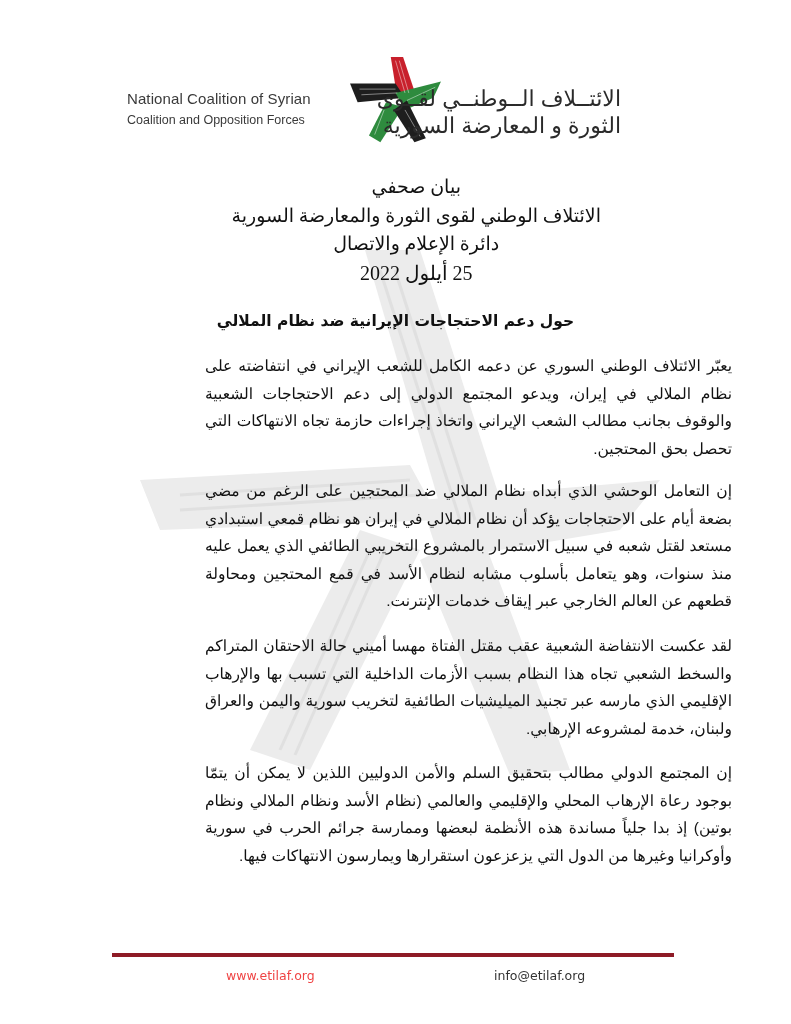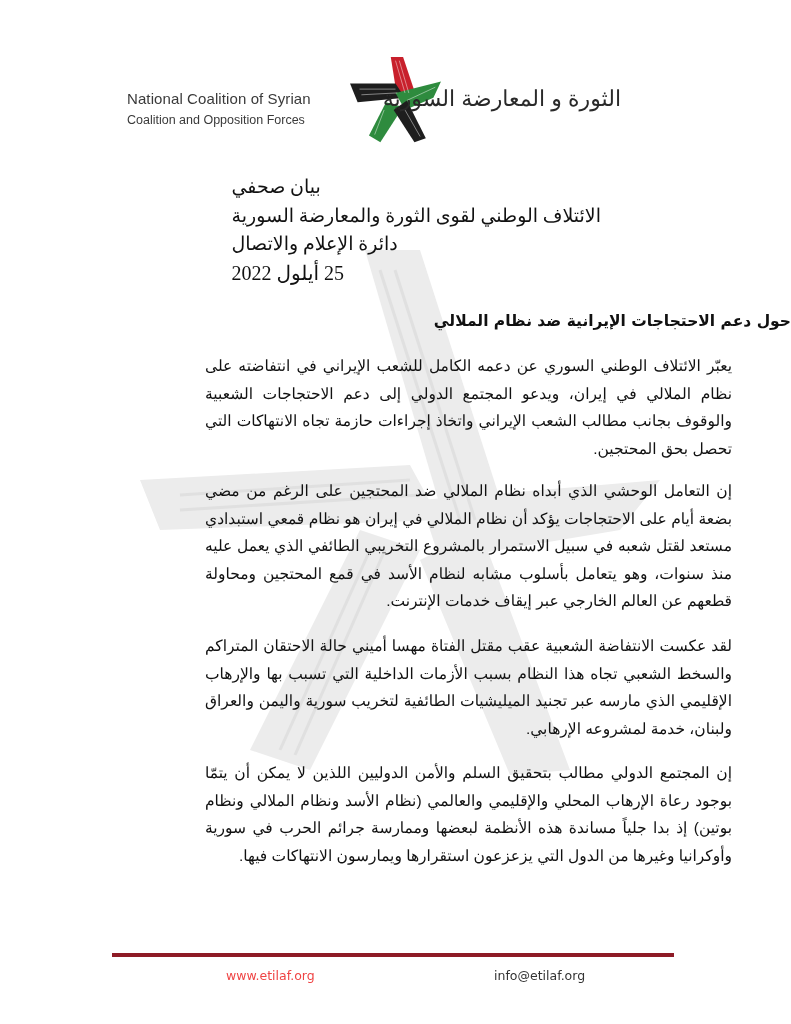--- a/index.html
+++ b/index.html
@@ -8,25 +8,25 @@
     .header { position: absolute; top: 55px; left: 0; width: 753px; height: 90px; }
     .en-name { position: absolute; left: 127px; top: 34px; text-align: left; color: #3a3a3a; }
     .en-line1 { font-size: 15px; letter-spacing: 0.1px; line-height: 20px; }
     .en-line2 { font-size: 12.5px; line-height: 18px; margin-top: 2px; }
     .logo { position: absolute; left: 348px; top: 0px; width: 95px; height: 90px; }
     .ar-name { position: absolute; right: 132px; top: 30px; direction: rtl; text-align: right; color: #2a2a2a; }
     .ar-line1, .ar-line2 { font-size: 22px; line-height: 27px; letter-spacing: 1px; }
 
     .watermark { position: absolute; left: 120px; top: 230px; width: 560px; height: 560px; opacity: 1; }
 
-    .meta { position: absolute; right: 190px; top: 173px; direction: rtl; text-align: left; font-family: "Liberation Serif", serif; font-size: 19px; line-height: 28.5px; color: #111; }
+    .meta { position: absolute; right: 190px; top: 173px; direction: rtl; text-align: center; font-family: "Liberation Serif", serif; font-size: 19px; line-height: 28.5px; color: #111; }
     .meta div { white-space: nowrap; }
     .meta .date { font-size: 20px; }
 
-    .title { position: absolute; left: 0; width: 791px; top: 312px; text-align: right; direction: rtl; font-family: "DejaVu Sans", sans-serif; font-weight: bold; font-size: 15.5px; color: #111; }
+    .title { position: absolute; left: 0; width: 791px; top: 312px; text-align: center; direction: rtl; font-family: "DejaVu Sans", sans-serif; font-weight: bold; font-size: 15.5px; color: #111; }
 
     .body-text { position: absolute; left: 205px; width: 527px; direction: rtl; text-align: justify; text-align-last: right; font-family: "Liberation Sans", sans-serif; font-size: 15.5px; line-height: 27.5px; color: #111; }
     .p1 { top: 352px; }
     .p2 { top: 477px; }
     .p3 { top: 632px; }
     .p4 { top: 759px; }
 
     .footer-rule { position: absolute; left: 112px; width: 562px; top: 953px; height: 4px; background: #8e1b26; }
     .footer-web { position: absolute; left: 226px; top: 968px; font-size: 12.5px; color: #ef4444; font-family: "DejaVu Sans", sans-serif; }
     .footer-mail { position: absolute; left: 494px; top: 968px; font-size: 12.5px; color: #333; font-family: "DejaVu Sans", sans-serif; }
@@ -74,20 +74,21 @@
       <line x1="54" y1="6" x2="64" y2="40"></line>
       <line x1="12" y1="36" x2="50" y2="36"></line>
       <line x1="14" y1="42" x2="52" y2="40"></line>
       <line x1="62" y1="48" x2="92" y2="34"></line>
       <line x1="38" y1="58" x2="28" y2="84"></line>
       <line x1="60" y1="58" x2="76" y2="86"></line>
     </g>
   </svg>
 
   <div class="ar-name">
+    <div class="ar-line1">الائتــلاف الــوطنــي لقــوى</div>
     <div class="ar-line2">الثورة و المعارضة السورية</div>
   </div>
 </div>
 
 <div class="meta">
   <div>بيان صحفي</div>
   <div>الائتلاف الوطني لقوى الثورة والمعارضة السورية</div>
   <div>دائرة الإعلام والاتصال</div>
   <div class="date">25 أيلول 2022</div>
 </div>

